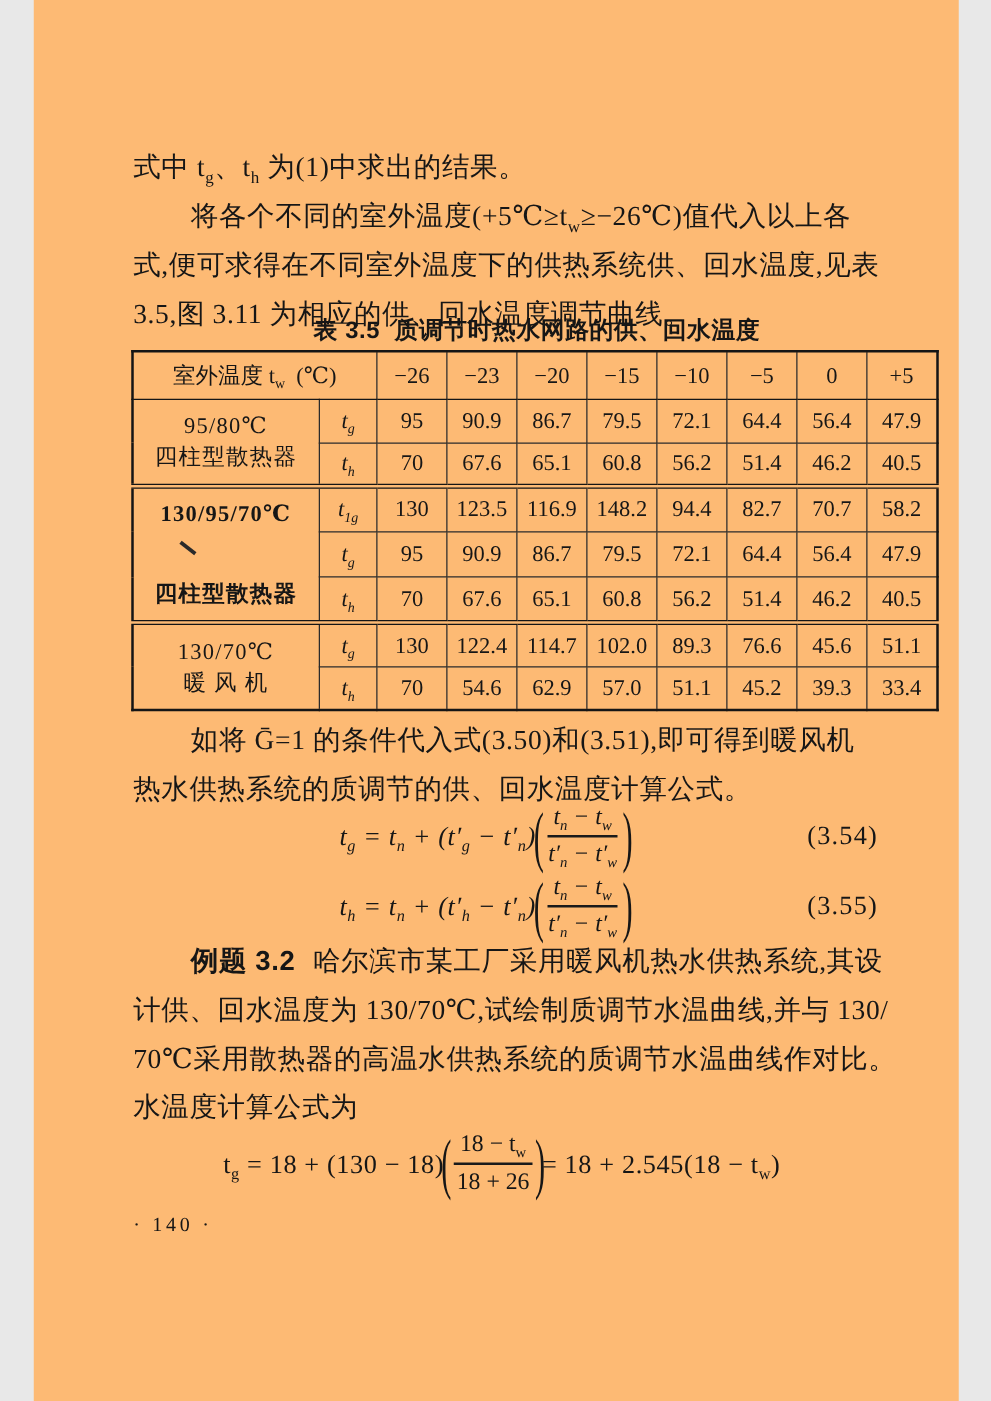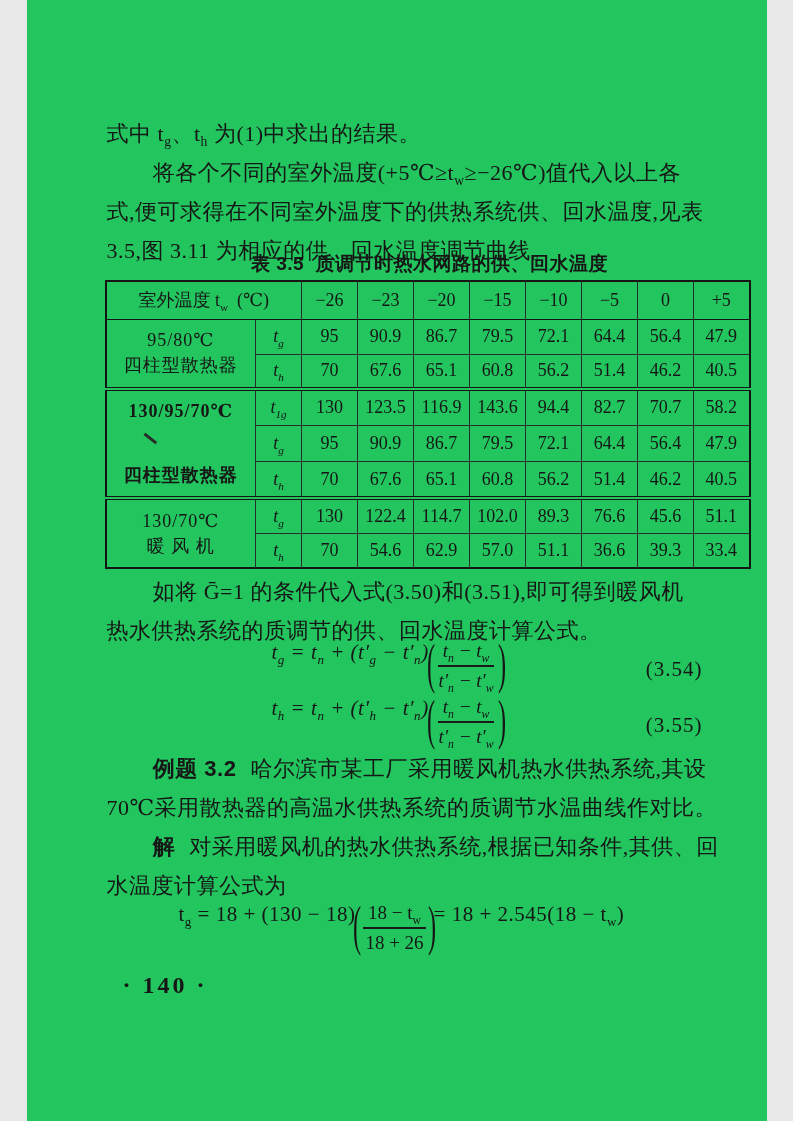--- a/index.html
+++ b/index.html
@@ -1,17 +1,17 @@
 <!DOCTYPE html>
 <html><head>
 <meta charset="utf-8">
 <style>
   html,body{margin:0;padding:0;background:#e8e8e8;}
   .page{
-    position:relative;width:740px;height:1121px;background:#22c55e;
+    position:relative;width:740px;height:1121px;background:#fdba74;
     color:#161616;font-family:"Liberation Serif","DejaVu Serif",serif;
     margin:0 auto;overflow:hidden;
   }
   sub{font-size:0.62em;line-height:0;}
   .block{position:absolute;left:80px;width:646px;}
   .textline{height:39px;line-height:39px;font-size:22px;letter-spacing:0.5px;white-space:nowrap;}
   .indent{text-indent:2.1em;}
   .bold-cjk{font-weight:bold;font-family:"Liberation Sans","DejaVu Sans",sans-serif;margin-right:14px;text-align:right;}
   
   .table-title{
@@ -28,31 +28,31 @@
   tr.body-row{height:35px}
   td.hdr{white-space:pre;font-size:18px;}
   td.sym{font-style:italic;font-size:17px;}
   td.label-cell{font-size:18px;position:relative;letter-spacing:1px;}
   td.label-cell .lbl{line-height:25px;}
   .label-inner-tall{display:flex;flex-direction:column;justify-content:space-between;height:105px;padding:8px 0;box-sizing:border-box;font-weight:bold;}
   tr.group-sep td{border-top:4px double #151515;}
   .stray-mark{position:absolute;left:36px;top:46px;width:15px;height:2.5px;background:#2a2a2a;transform:rotate(38deg);}
   
   .equation{position:absolute;left:80px;width:646px;height:58px;}
-  .eq-body{position:absolute;top:0;height:100%;display:flex;align-items:flex-start;font-size:21px;white-space:nowrap;}
+  .eq-body{position:absolute;top:0;height:100%;display:flex;align-items:center;font-size:21px;white-space:nowrap;}
   .eq-354 .eq-body,.eq-355 .eq-body{left:165px;}
   .eq-sol .eq-body{left:24px;margin-left:48px;}
   .italic-eq{font-style:italic;}
   .eq-text{letter-spacing:0.5px;}
   .frac{display:inline-flex;flex-direction:column;align-items:center;font-size:19px;margin:0 1px;}
   .frac .num{padding:0 5px 3px;border-bottom:2px solid #1a1a1a;}
   .frac .den{padding:3px 5px 0;}
   .bigparen{font-size:54px;line-height:0.9;display:inline-block;transform:scaleX(0.45);margin:0 -7px;}
   .eq-label{position:absolute;right:50px;top:50%;transform:translateY(-50%);font-size:21px;letter-spacing:1px;}
-  .page-num{position:absolute;left:96px;top:972px;font-size:24px;letter-spacing:3px;font-weight:bold;}
+  .page-num{position:absolute;left:80px;top:972px;font-size:16px;letter-spacing:3px;}
 </style>
 </head>
 <body>
 
 <div class="page">
 
   <div class="block" style="top:114px;">
     <div class="textline">式中 t<sub>g</sub>、t<sub>h</sub> 为(1)中求出的结果。</div>
     <div class="textline indent">将各个不同的室外温度(+5℃≥t<sub>w</sub>≥−26℃)值代入以上各</div>
     <div class="textline">式,便可求得在不同室外温度下的供热系统供、回水温度,见表</div>
@@ -120,21 +120,21 @@
             <div class="label-inner-tall">
               <div class="lbl">130/95/70℃</div>
               <div class="lbl">四柱型散热器</div>
             </div>
             <span class="stray-mark"></span>
           </td>
           <td class="sym">t<sub>1g</sub></td>
           <td>130</td>
           <td>123.5</td>
           <td>116.9</td>
-          <td>143.6</td>
+          <td>148.2</td>
           <td>94.4</td>
           <td>82.7</td>
           <td>70.7</td>
           <td>58.2</td>
         </tr>
         <tr class="body-row">
           <td class="sym">t<sub>g</sub></td>
           <td>95</td>
           <td>90.9</td>
           <td>86.7</td>
@@ -171,21 +171,21 @@
           <td>45.6</td>
           <td>51.1</td>
         </tr>
         <tr class="body-row">
           <td class="sym">t<sub>h</sub></td>
           <td>70</td>
           <td>54.6</td>
           <td>62.9</td>
           <td>57.0</td>
           <td>51.1</td>
-          <td>36.6</td>
+          <td>45.2</td>
           <td>39.3</td>
           <td>33.4</td>
         </tr>
       </tbody>
     </table>
   </div>
 
   <div class="block" style="top:572px;">
     <div class="textline indent">如将 Ḡ=1 的条件代入式(3.50)和(3.51),即可得到暖风机</div>
     <div class="textline">热水供热系统的质调节的供、回水温度计算公式。</div>
@@ -214,24 +214,22 @@
       </span>
       <span class="bigparen">)</span>
     </span>
     <span class="eq-label">(3.55)</span>
   </div>
 
   <div class="block" style="top:749px;">
     <div class="textline indent">
       <span class="bold-cjk">例题 3.2</span><span>哈尔滨市某工厂采用暖风机热水供热系统,其设</span>
     </div>
+    <div class="textline">计供、回水温度为 130/70℃,试绘制质调节水温曲线,并与 130/</div>
     <div class="textline">70℃采用散热器的高温水供热系统的质调节水温曲线作对比。</div>
-    <div class="textline indent">
-      <span class="bold-cjk">解</span><span>对采用暖风机的热水供热系统,根据已知条件,其供、回</span>
-    </div>
     <div class="textline">水温度计算公式为</div>
   </div>
 
   <div class="equation eq-sol" style="top:902px;">
     <span class="eq-body">
       <span class="eq-text">t<sub>g</sub> = 18 + (130 − 18)</span>
       <span class="bigparen">(</span>
       <span class="frac">
         <span class="num">18 − t<sub>w</sub></span>
         <span class="den">18 + 26</span>

